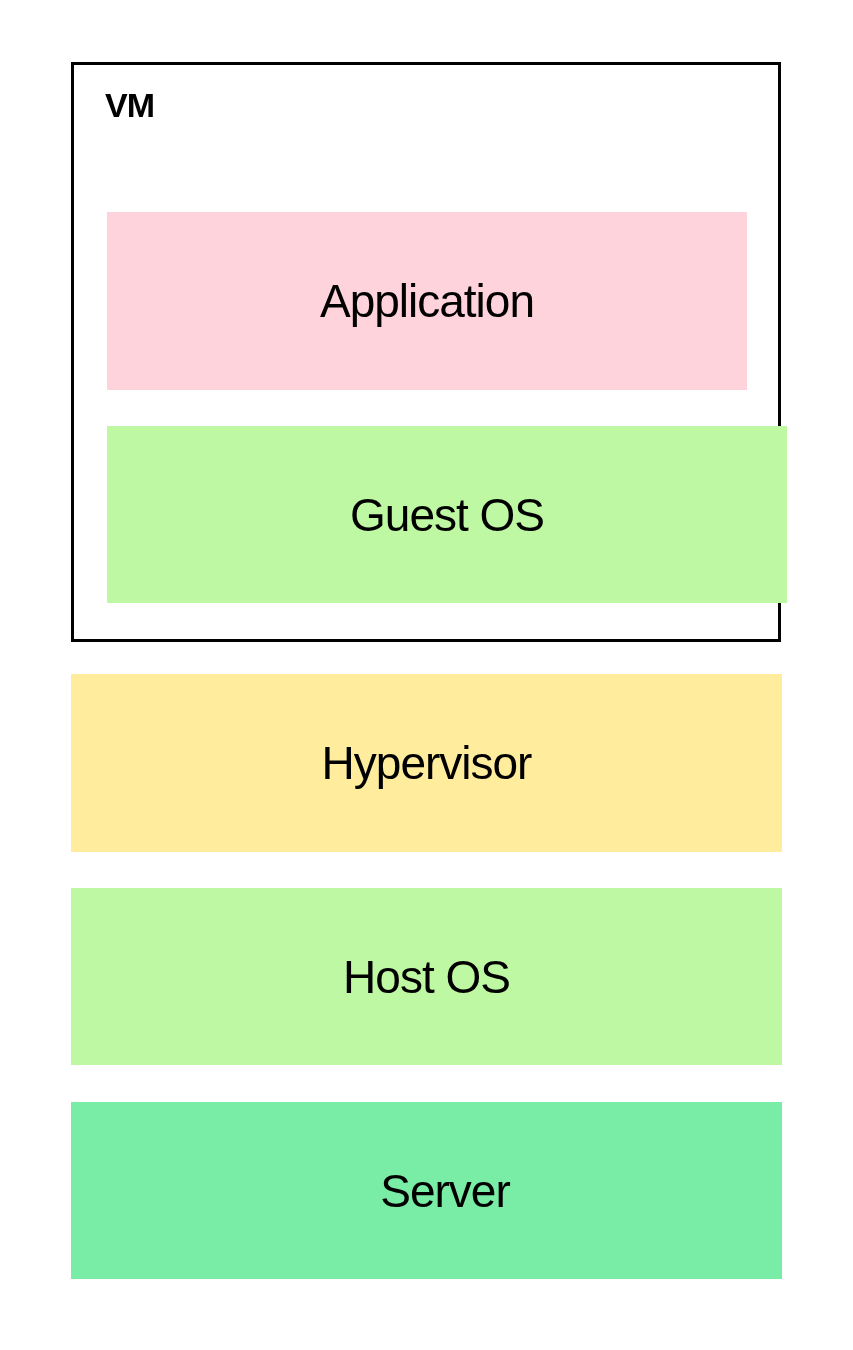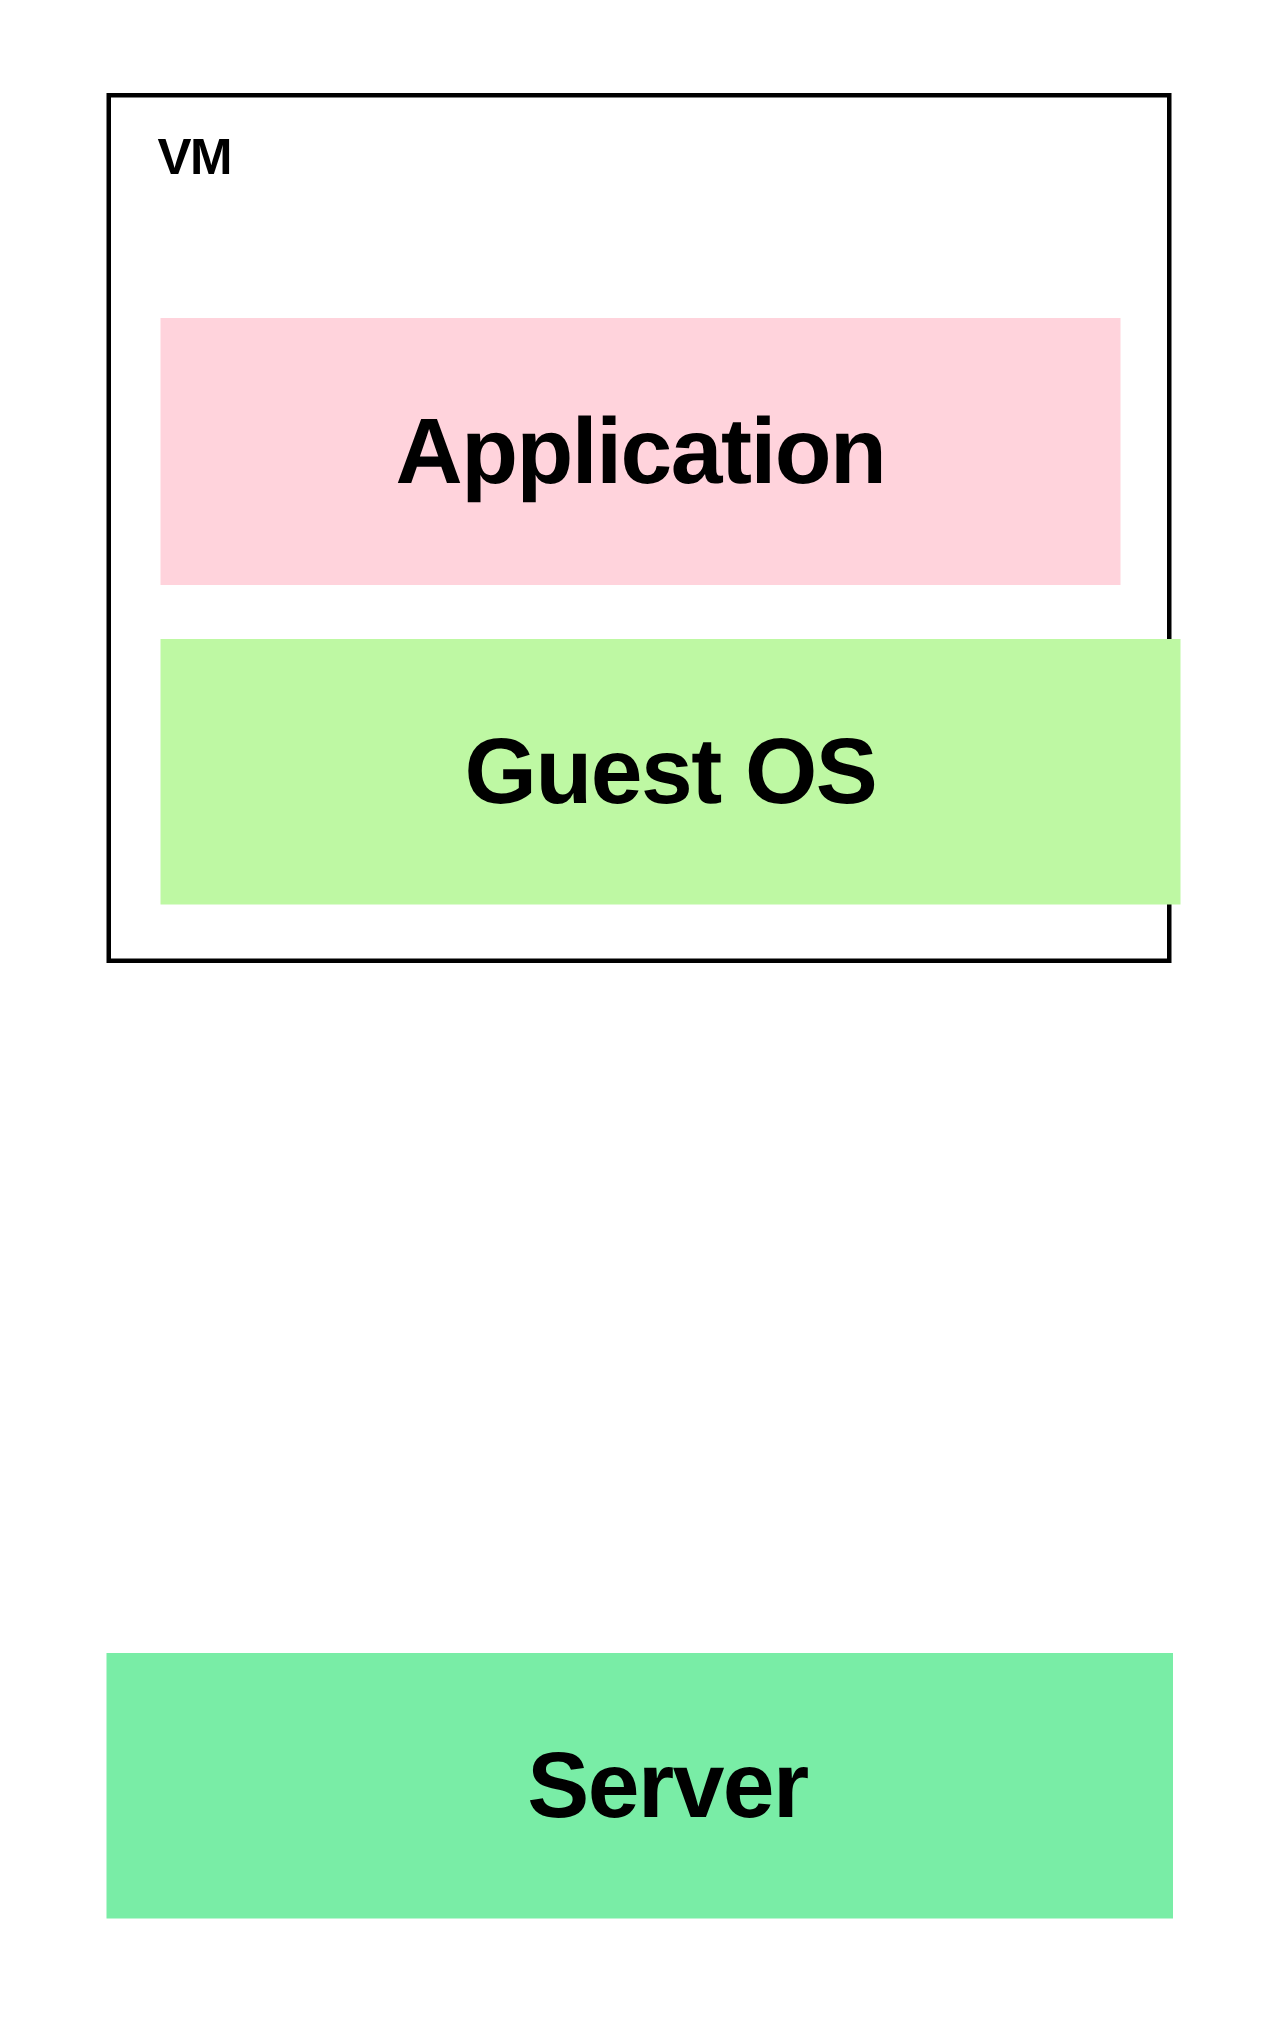--- a/index.html
+++ b/index.html
@@ -36,22 +36,22 @@
     letter-spacing: -1px;
   }
   .block {
     position: absolute;
     display: flex;
     align-items: center;
     justify-content: center;
     box-sizing: border-box;
   }
   .block .block-label {
-    font-size: 62px;
-    font-weight: bold;
+    font-size: 46px;
+    font-weight: normal;
     color: #000000;
     letter-spacing: -1px;
     white-space: nowrap;
   }
   
   .block-application {
     left: 33px;
     top: 147px;
     width: 640px;
     height: 178px;
@@ -92,19 +92,25 @@
 
     <div class="block block-application" style="background-color: rgb(255, 211, 220);">
       <span class="block-label">Application</span>
     </div>
 
     <div class="block block-guest-os" style="background-color: rgb(190, 248, 163);">
       <span class="block-label">Guest OS</span>
     </div>
   </div>
 
+  <div class="block block-hypervisor" style="background-color: rgb(255, 236, 157);">
+    <span class="block-label">Hypervisor</span>
+  </div>
 
+  <div class="block block-host-os" style="background-color: rgb(190, 248, 163);">
+    <span class="block-label">Host OS</span>
+  </div>
 
   <div class="block block-server" style="background-color: rgb(121, 237, 166); padding-left: 37px;">
     <span class="block-label">Server</span>
   </div>
 
 </div>
 
 </body></html>

